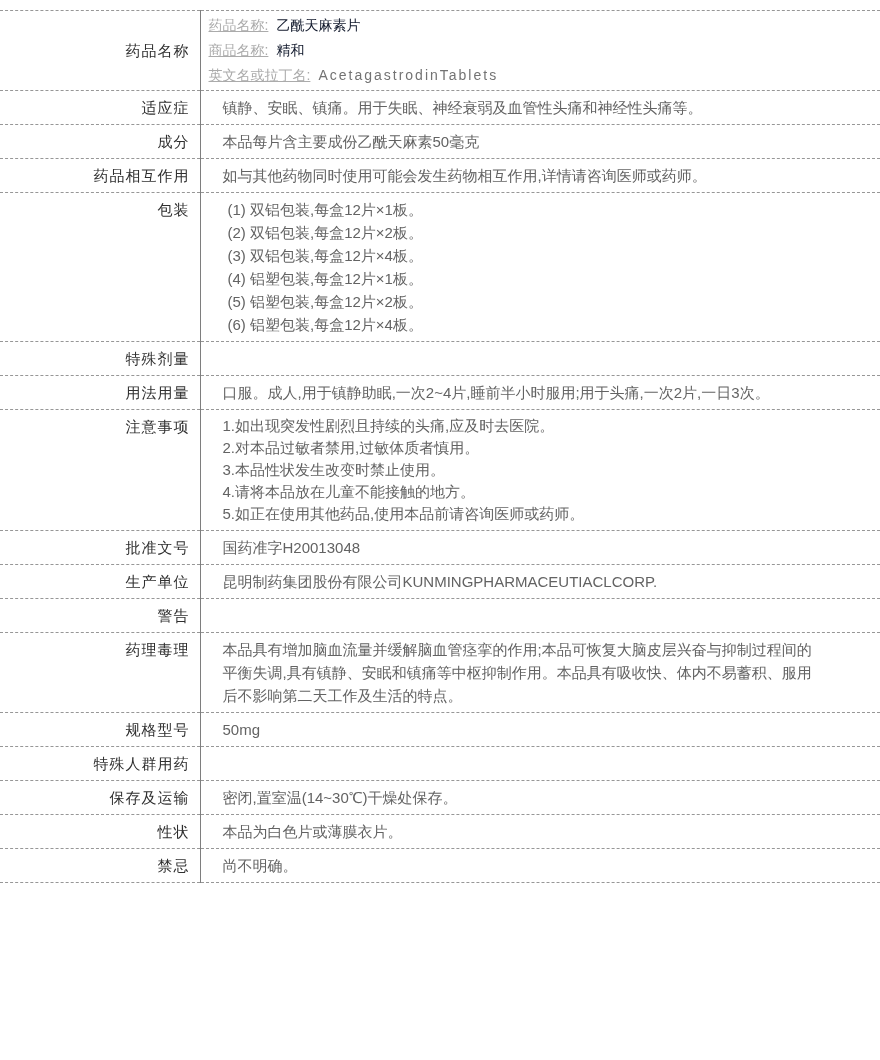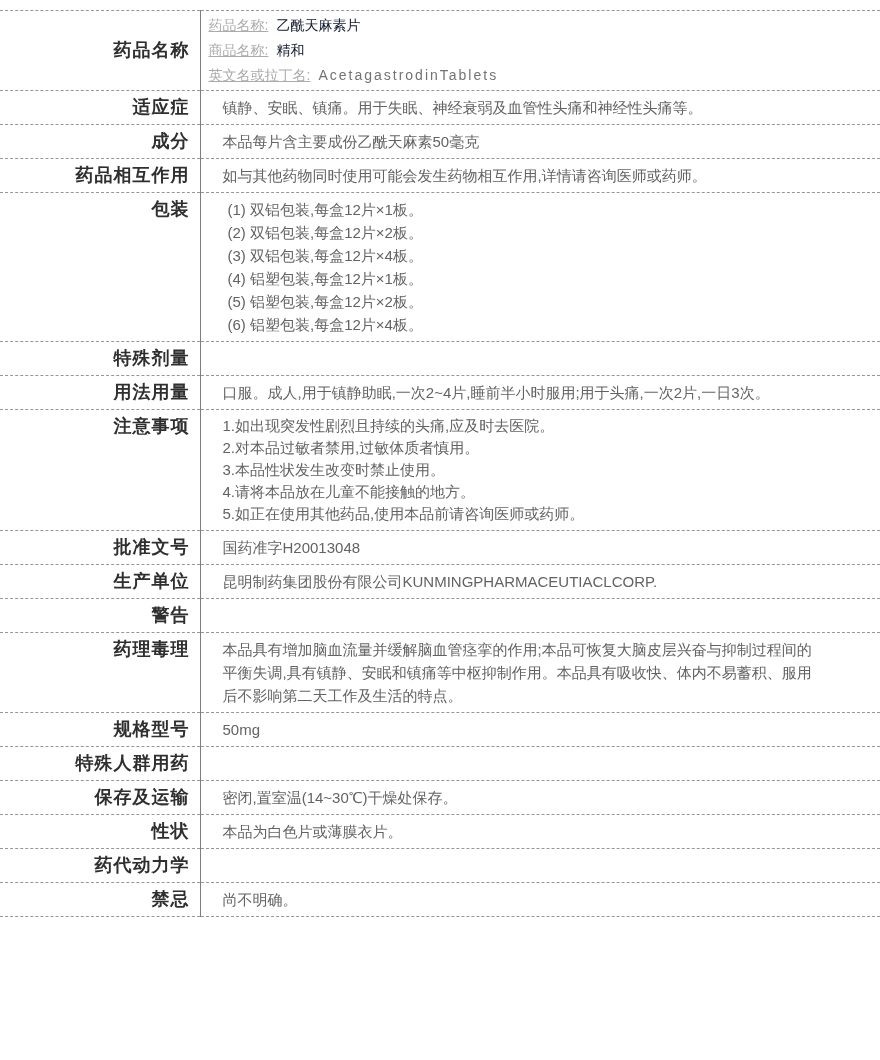--- a/index.html
+++ b/index.html
@@ -22,22 +22,22 @@
   table.drug-table tr:last-child {
     border-bottom: 1px dashed #979797;
   }
   th.row-label {
     width: 200px;
     box-sizing: border-box;
     border-right: 1px solid #7e7e7e;
     text-align: right;
     vertical-align: top;
     padding: 6px 10px 6px 0;
-    font-size: 18px;
-    font-weight: bold;
+    font-size: 15px;
+    font-weight: normal;
     color: #2f2f2f;
     line-height: 21px;
     letter-spacing: 1px;
   }
   th.row-label.v-middle {
     vertical-align: middle;
   }
   td.row-content {
     vertical-align: top;
     padding: 5px 56px 5px 22px;
@@ -153,21 +153,17 @@
       </tr>
       <tr>
         <th class="row-label">保存及运输</th>
         <td class="row-content">密闭,置室温(14~30℃)干燥处保存。</td>
       </tr>
       <tr>
         <th class="row-label">性状</th>
         <td class="row-content">本品为白色片或薄膜衣片。</td>
       </tr>
       <tr>
-        <th class="row-label">药代动力学</th>
-        <td class="row-content"></td>
-      </tr>
-      <tr>
         <th class="row-label">禁忌</th>
         <td class="row-content">尚不明确。</td>
       </tr>
     </tbody>
 </table>
 
 </body></html>

